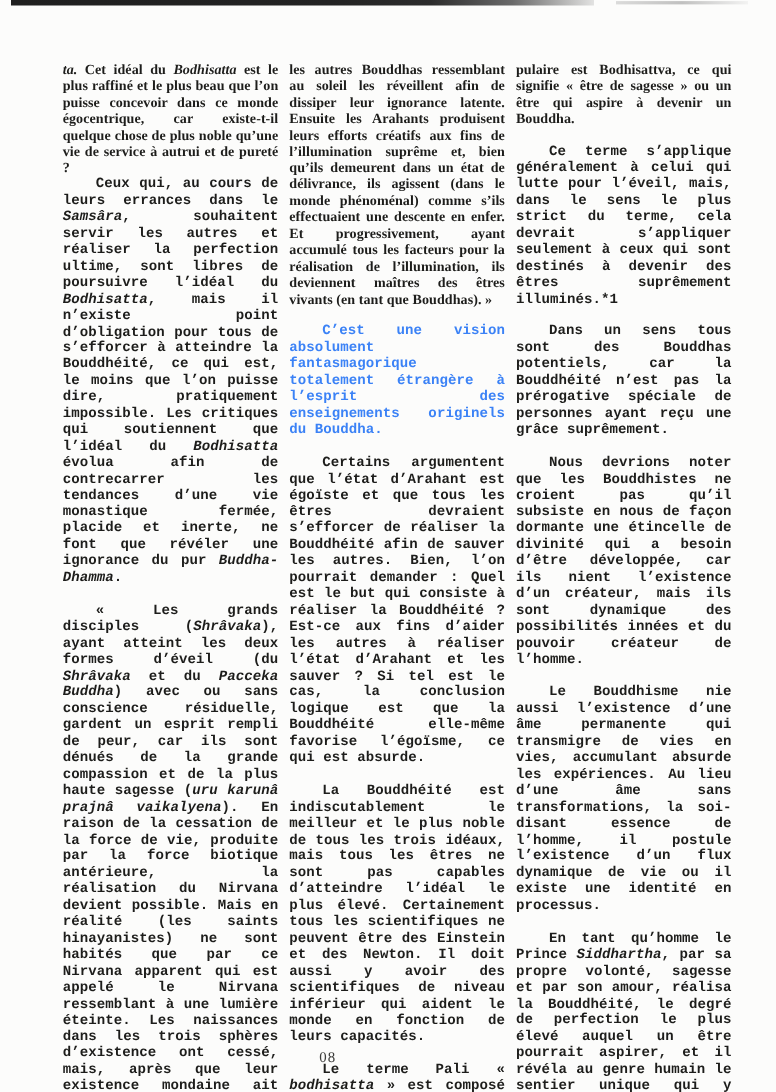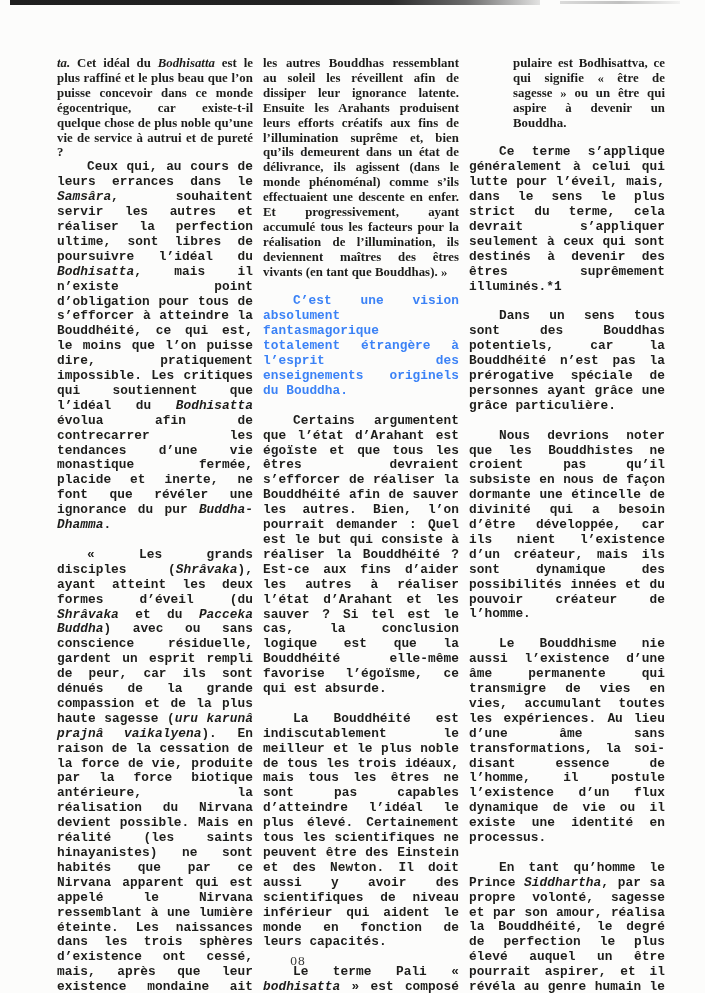--- a/index.html
+++ b/index.html
@@ -82,22 +82,22 @@
       <p class="para indent spaced" style="color: rgb(29, 29, 27);">« Les grands disciples (<i>Shrâvaka</i>), ayant atteint les deux formes d’éveil (du <i>Shrâvaka</i> et du <i>Pacceka Buddha</i>) avec ou sans conscience résiduelle, gardent un esprit rempli de peur, car ils sont dénués de la grande compassion et de la plus haute sagesse (<i>uru karunâ prajnâ vaikalyena</i>). En raison de la cessation de la force de vie, produite par la force biotique antérieure, la réalisation du Nirvana devient possible. Mais en réalité (les saints hinayanistes) ne sont habités que par ce Nirvana apparent qui est appelé le Nirvana ressemblant à une lumière éteinte. Les naissances dans les trois sphères d’existence ont cessé, mais, après que leur existence mondaine ait pris fin, les Arahants naissent dans la sphère d’activité bouddhique la plus pure dans un plan d’existence non souillé (<i>anâsravadhâtu</i>), dans un état de transe perpétuelle et siégeant à l’intérieur des pétales de fleurs de lotus (<i>padmaphuteshu jâyante</i>). Ensuite le Bouddha <i>Amitâbha</i> et</p>
     </div>
     <div class="column">
       <p class="para" style="color: rgb(29, 29, 27);">les autres Bouddhas ressemblant au soleil les réveillent afin de dissiper leur ignorance latente. Ensuite les Arahants produisent leurs efforts créatifs aux fins de l’illumination suprême et, bien qu’ils demeurent dans un état de délivrance, ils agissent (dans le monde phénoménal) comme s’ils effectuaient une descente en enfer. Et progressivement, ayant accumulé tous les facteurs pour la réalisation de l’illumination, ils deviennent maîtres des êtres vivants (en tant que Bouddhas). »</p>
       <p class="para indent spaced" style="color: #3b82f6;">C’est une vision absolument fantasmagorique totalement étrangère à l’esprit des enseignements originels du Bouddha.</p>
       <p class="para indent spaced" style="color: rgb(29, 29, 27);">Certains argumentent que l’état d’Arahant est égoïste et que tous les êtres devraient s’efforcer de réaliser la Bouddhéité afin de sauver les autres. Bien, l’on pourrait demander : Quel est le but qui consiste à réaliser la Bouddhéité ? Est-ce aux fins d’aider les autres à réaliser l’état d’Arahant et les sauver ? Si tel est le cas, la conclusion logique est que la Bouddhéité elle-même favorise l’égoïsme, ce qui est absurde.</p>
       <p class="para indent spaced" style="color: rgb(29, 29, 27);">La Bouddhéité est indiscutablement le meilleur et le plus noble de tous les trois idéaux, mais tous les êtres ne sont pas capables d’atteindre l’idéal le plus élevé. Certainement tous les scientifiques ne peuvent être des Einstein et des Newton. Il doit aussi y avoir des scientifiques de niveau inférieur qui aident le monde en fonction de leurs capacités.</p>
       <p class="para indent spaced" style="color: rgb(29, 29, 27);">Le terme Pali « <i>bodhisatta</i> » est composé de <i>bodhi</i>, ce qui signifie « sagesse » ou « illumination » et <i>satta</i>, ce qui signifie « consacré à » ou « étant absorbé en ». Un <i>Bodhisatta</i>, par conséquent, signifie donc celui qui est « consacré à » ou « absorbé par », la sagesse ou l’illumination. La forme sanskritisée devrait être « <i>bodhishakta</i> » mais le terme po-</p>
     </div>
     <div class="column">
-      <p class="para" style="color: rgb(29, 29, 27); margin-left: 44px;">pulaire est Bodhisattva, ce qui signifie « être de sagesse » ou un être qui aspire à devenir un Bouddha.</p>
+      <p class="para" style="color: rgb(29, 29, 27);">pulaire est Bodhisattva, ce qui signifie « être de sagesse » ou un être qui aspire à devenir un Bouddha.</p>
       <p class="para indent spaced" style="color: rgb(29, 29, 27);">Ce terme s’applique généralement à celui qui lutte pour l’éveil, mais, dans le sens le plus strict du terme, cela devrait s’appliquer seulement à ceux qui sont destinés à devenir des êtres suprêmement illuminés.*1</p>
-      <p class="para indent spaced" style="color: rgb(29, 29, 27);">Dans un sens tous sont des Bouddhas potentiels, car la Bouddhéité n’est pas la prérogative spéciale de personnes ayant grâce une grâce particulière.</p>
+      <p class="para indent spaced" style="color: rgb(29, 29, 27);">Dans un sens tous sont des Bouddhas potentiels, car la Bouddhéité n’est pas la prérogative spéciale de personnes ayant reçu une grâce suprêmement.</p>
       <p class="para indent spaced" style="color: rgb(29, 29, 27);">Nous devrions noter que les Bouddhistes ne croient pas qu’il subsiste en nous de façon dormante une étincelle de divinité qui a besoin d’être développée, car ils nient l’existence d’un créateur, mais ils sont dynamique des possibilités innées et du pouvoir créateur de l’homme.</p>
-      <p class="para indent spaced" style="color: rgb(29, 29, 27);">Le Bouddhisme nie aussi l’existence d’une âme permanente qui transmigre de vies en vies, accumulant toutes les expériences. Au lieu d’une âme sans transformations, la soi-disant essence de l’homme, il postule l’existence d’un flux dynamique de vie ou il existe une identité en processus.</p>
+      <p class="para indent spaced" style="color: rgb(29, 29, 27);">Le Bouddhisme nie aussi l’existence d’une âme permanente qui transmigre de vies en vies, accumulant absurde les expériences. Au lieu d’une âme sans transformations, la soi-disant essence de l’homme, il postule l’existence d’un flux dynamique de vie ou il existe une identité en processus.</p>
       <p class="para indent spaced" style="color: rgb(29, 29, 27);">En tant qu’homme le Prince <i>Siddhartha</i>, par sa propre volonté, sagesse et par son amour, réalisa la Bouddhéité, le degré de perfection le plus élevé auquel un être pourrait aspirer, et il révéla au genre humain le sentier unique qui y mène. Une caractéristique singulière du Bouddhisme réside dans le fait que quiconque pourrait aspirer à l’état du maître lui-même si seulement il produit les efforts nécessaires pour cela. Le Bouddha ne proclama point exercer un monopole quelconque sur la Bouddhéité. Ce n’est pas une sorte de processus évolutionnaire. Il pourrait être réalisé par nos propres efforts sans l’aide de</p>
     </div>
   </div>
 
 <div class="page-number">08</div>
 
 </body></html>

